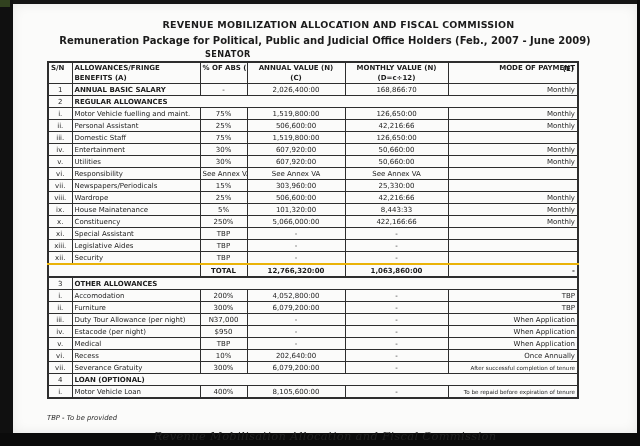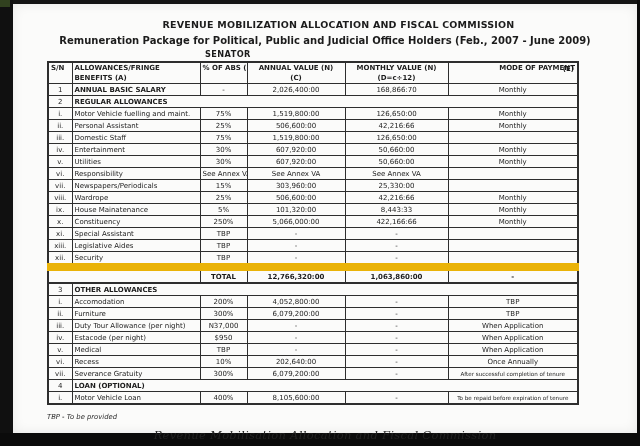--- a/index.html
+++ b/index.html
@@ -52,29 +52,29 @@
   th.h-pct{text-align:center;}
   th.h-annual,th.h-monthly{text-align:center;}
   th.h-mode{text-align:right;position:relative;}
   th.h-mode .letter{position:absolute;right:3px;top:1px;}
   .h2line{display:block;text-align:center;font-weight:bold;}
 
   td.sn{text-align:center;}
   td.name{text-align:left;}
   td.pct{text-align:center;}
   td.num{text-align:center;}
-  td.mode{text-align:center;}
+  td.mode{text-align:right;}
   td.mode.small{font-size:5.6px;}
   tr.section-row td.name{font-weight:bold;border-left:1px solid #2e2e2e;}
   tr.emph td.name{font-weight:bold;}
   tr.total-row td{font-weight:bold;}
-  tr.total-row{border-top:8px solid #eab308;border-bottom:2px solid #2e2e2e;border-radius:6px;}
+  tr.total-row{border-top:2px solid #eab308;border-bottom:2px solid #2e2e2e;border-radius:6px;}
 
   .footnote{
-    margin-left:34px;margin-top:8px;
+    margin-left:34px;margin-top:15px;
     font-size:6.8px;font-style:italic;color:#2a2a2a;
   }
   .footer-signature{
     margin-top:7px;text-align:center;
     font-family:"DejaVu Serif","Liberation Serif",serif;
     font-style:italic;font-size:11.5px;color:#222;
     letter-spacing:.3px;
   }
 </style>
 </head>

